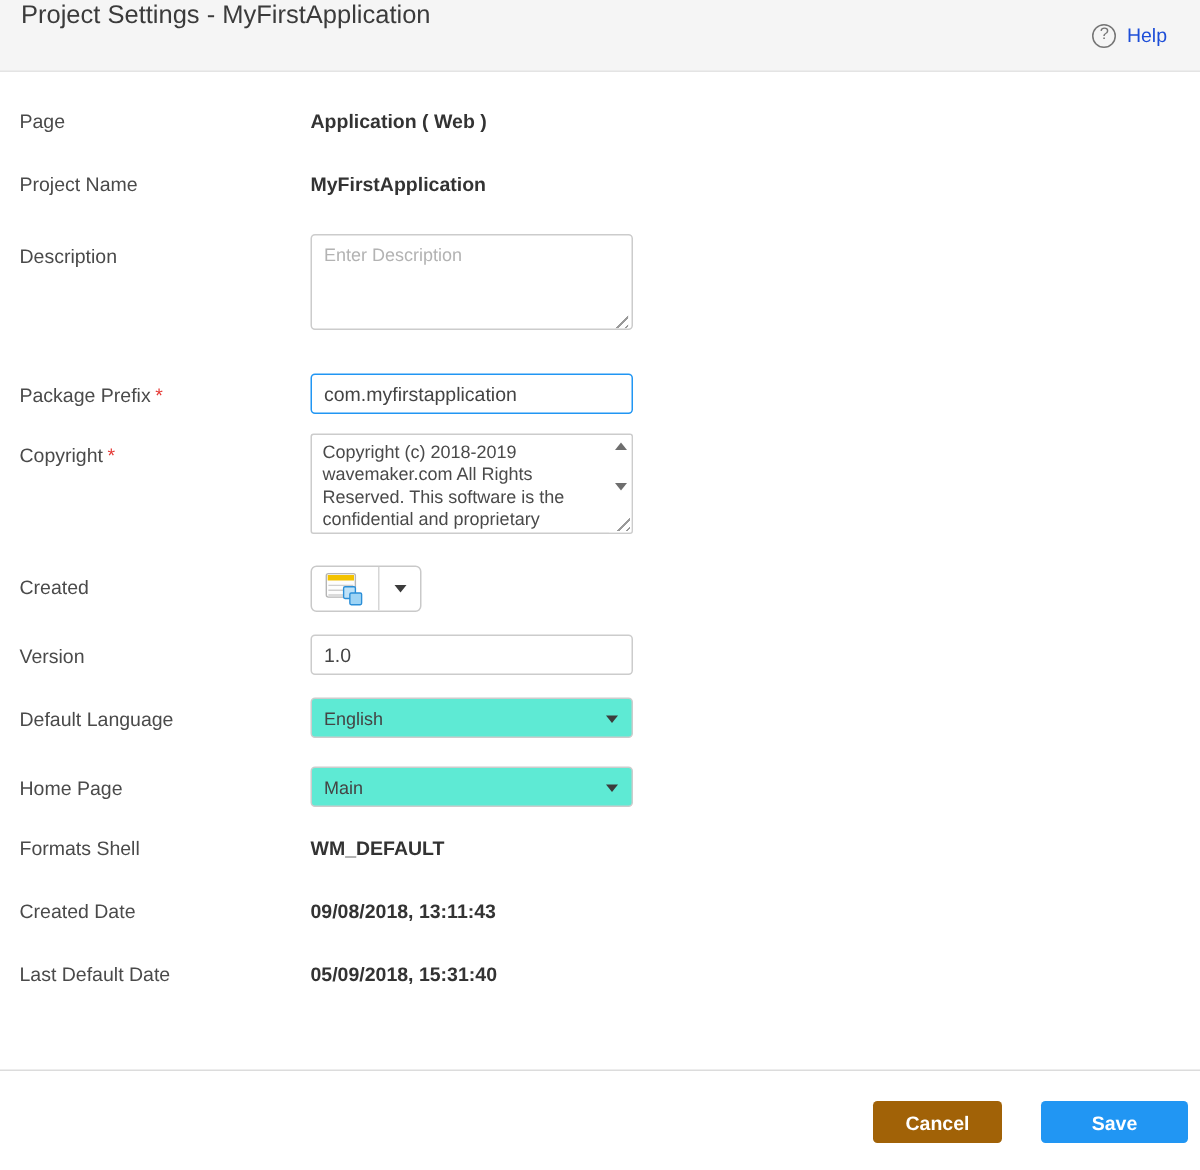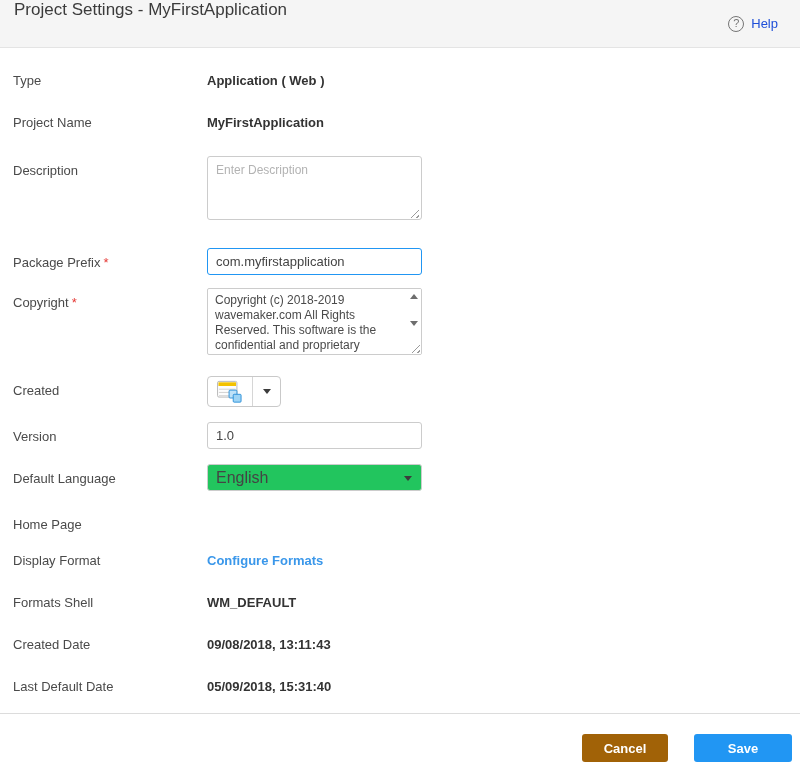--- a/index.html
+++ b/index.html
@@ -61,22 +61,22 @@
   
   .splitbtn { display:inline-flex; height:31px; border:1px solid #c9c9c9; border-radius:4px;
               overflow:hidden; background:#fff; cursor:pointer; }
   .splitbtn .icon-seg { width:45px; display:flex; align-items:center; justify-content:center; border-right:1px solid #d6d6d6; }
   .splitbtn .caret-seg { width:27px; display:flex; align-items:center; justify-content:center; }
   .caret { width:0; height:0; border-left:4px solid transparent; border-right:4px solid transparent;
            border-top:5px solid #3c3c3c; }
 
   
   .select { position:relative; width:215px; height:27px; border:1px solid #ccc; border-radius:3px;
-            background:#22c55e; display:flex; align-items:center; padding:0 24px 0 8px;
-            font-size:16px; color:#444; cursor:pointer; }
+            background:#5eead4; display:flex; align-items:center; padding:0 24px 0 8px;
+            font-size:12px; color:#444; cursor:pointer; }
   .select .caret { position:absolute; right:9px; top:11px; }
 
   .link { font-size:13px; font-weight:700; color:#3a97ea; line-height:17px; text-decoration:none; cursor:pointer; }
 
   
   .m-desc   { margin-bottom:24px; }
   .m-pkg    { margin-bottom:13px; }
   .m-copy   { margin-bottom:21px; }
   .m-prov   { margin-bottom:15px; }
   .m-ver    { margin-bottom:15px; }
@@ -102,21 +102,21 @@
     <div class="hdr-title">Project Settings - MyFirstApplication</div>
     <div class="help">
       <span class="help-circle">?</span>
       <span class="help-text">Help</span>
     </div>
   </div>
 
   <div class="form">
 
     <div class="row r-text">
-      <div class="lbl">Type</div>
+      <div class="lbl">Page</div>
       <div class="val-bold">Application ( Web )</div>
     </div>
 
     <div class="row r-text m-name">
       <div class="lbl">Project Name</div>
       <div class="val-bold">MyFirstApplication</div>
     </div>
 
     <div class="row r-ctl m-desc">
       <div class="lbl">Description</div>
@@ -175,26 +175,26 @@
     <div class="row r-ctl m-lang">
       <div class="lbl">Default Language</div>
       <div class="select">
         <span>English</span>
         <span class="caret"></span>
       </div>
     </div>
 
     <div class="row r-ctl m-home">
       <div class="lbl">Home Page</div>
-    </div>
-
-    <div class="row r-text">
-      <div class="lbl">Display Format</div>
-      <a class="link">Configure Formats</a>
-    </div>
+      <div class="select">
+        <span>Main</span>
+        <span class="caret"></span>
+      </div>
+    </div>
+
 
     <div class="row r-text">
       <div class="lbl">Formats Shell</div>
       <div class="val-bold">WM_DEFAULT</div>
     </div>
 
     <div class="row r-text">
       <div class="lbl">Created Date</div>
       <div class="val-bold">09/08/2018, 13:11:43</div>
     </div>

